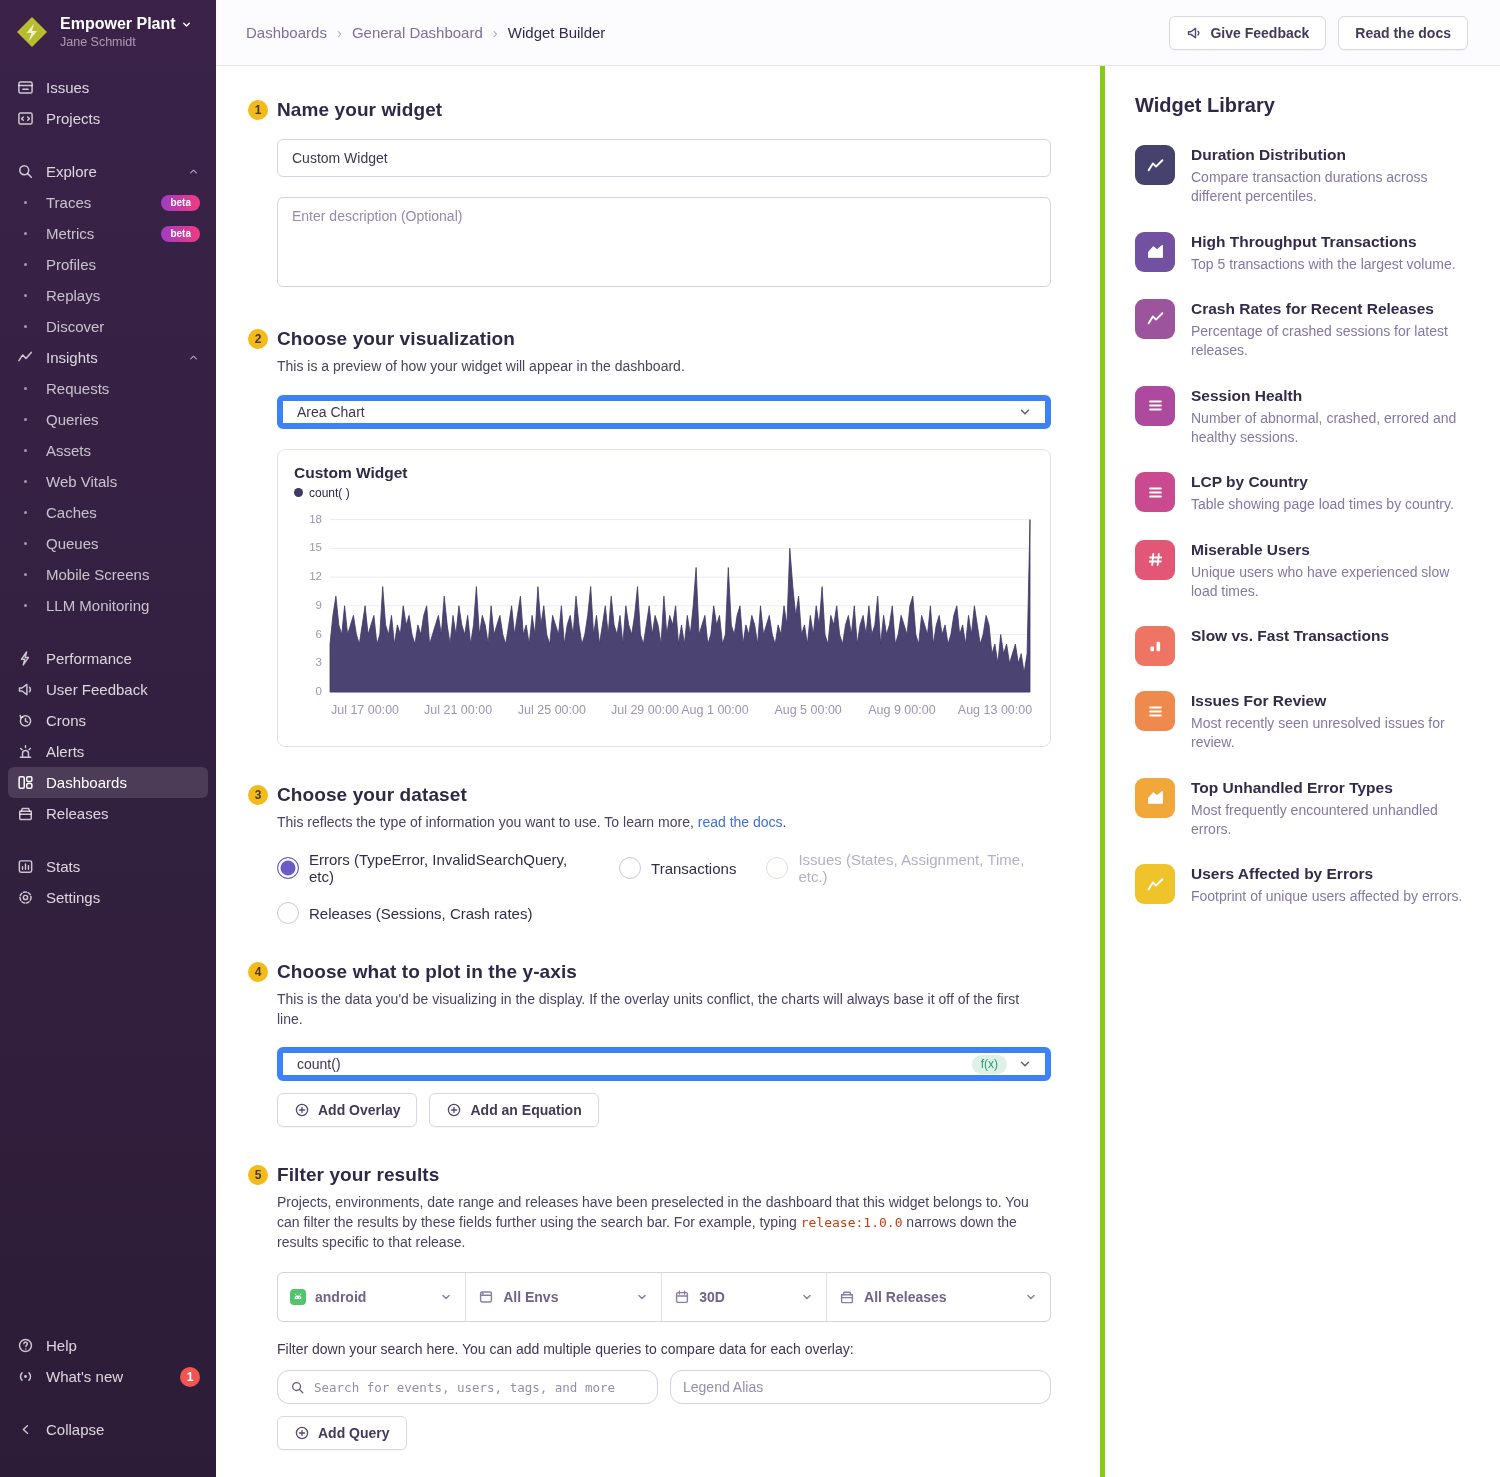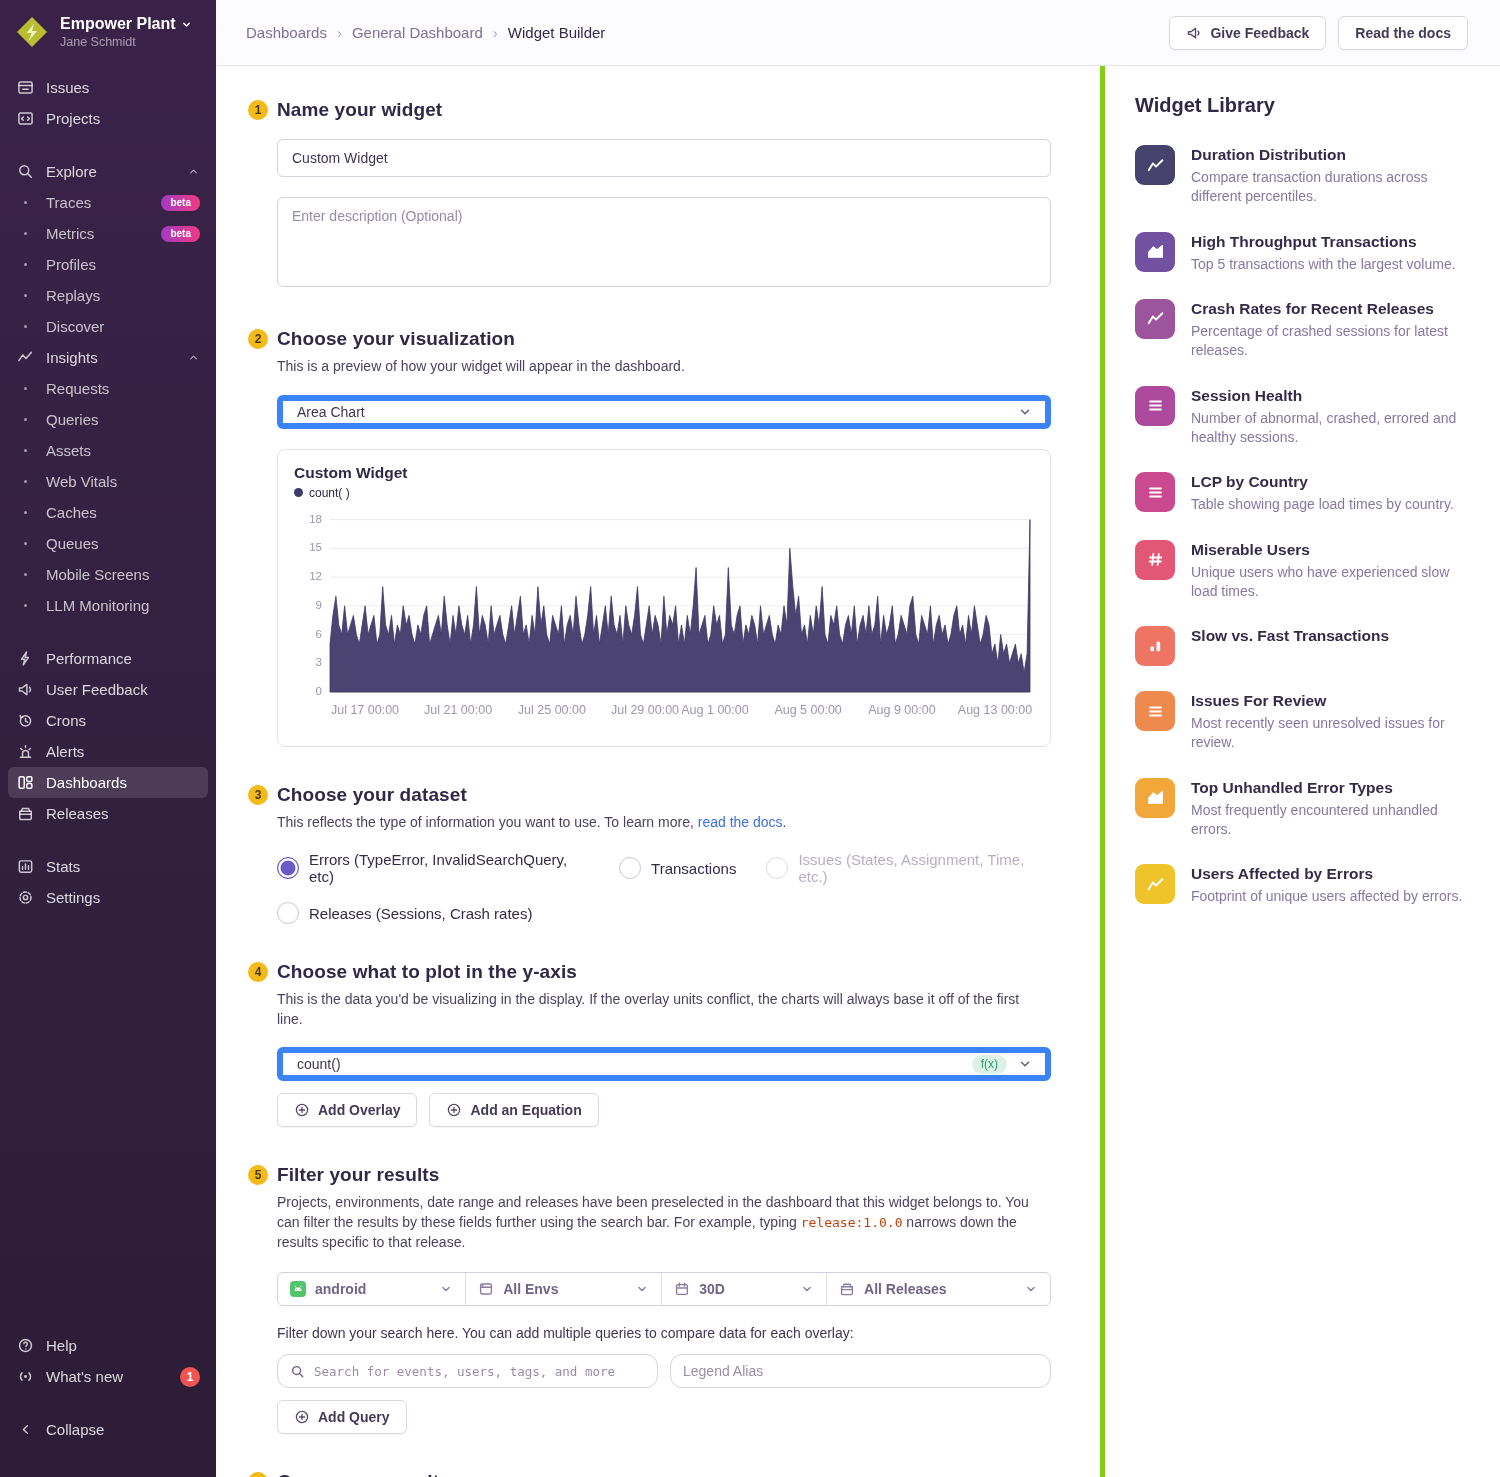--- a/index.html
+++ b/index.html
@@ -68,21 +68,21 @@
   .radio-row { display:flex; align-items:center; gap:30px; margin-top:19px; }
   .radio-opt { display:flex; align-items:center; gap:10px; font-size:15px; color:#332b49; cursor:pointer; }
   .radio { width:22px; height:22px; border-radius:50%; border:1px solid #cdc6d9; background:#fff; flex:none; }
   .radio.checked { background:#6a5cc8; border-color:#6a5cc8; box-shadow:inset 0 0 0 2.5px #fff; }
   .radio-opt.disabled { color:#b6afc4; }
   .radio-opt.disabled .radio { border-color:#e0dae8; }
 
   .btn-row { display:flex; gap:12px; margin-top:12px; }
 
   
-  .filter-bar { display:flex; height:34px; border:1px solid #d6d0df; border-radius:6px; margin-top:20px; overflow:hidden; background:#fff; }
+  .filter-bar { display:flex; height:50px; border:1px solid #d6d0df; border-radius:6px; margin-top:20px; overflow:hidden; background:#fff; }
   .seg { display:flex; align-items:center; gap:9px; padding:0 12px; border-right:1px solid #e4dee9; font-size:14px; font-weight:600; color:#6f6388; cursor:pointer; }
   .seg:last-child { border-right:none; }
   .seg .chev { margin-left:auto; display:flex; color:#8a7da3; }
   .seg .sic { display:flex; color:#8a7da3; }
   .android-bg { width:16px; height:16px; border-radius:4px; background:#52c46b; display:flex; align-items:center; justify-content:center; }
   .search-row { display:flex; gap:12px; margin-top:13px; }
   .search-box { flex:1; display:flex; align-items:center; gap:9px; height:34px; border:1px solid #d6d0df; border-radius:12px; padding:0 12px; background:#fff; }
   .search-box input { border:none; outline:none; flex:1; font-family:"DejaVu Sans Mono", monospace; font-size:12.5px; color:#3f3552; background:transparent; }
   .search-box input::placeholder { color:#978da9; }
   .alias-box { width:254px; }

